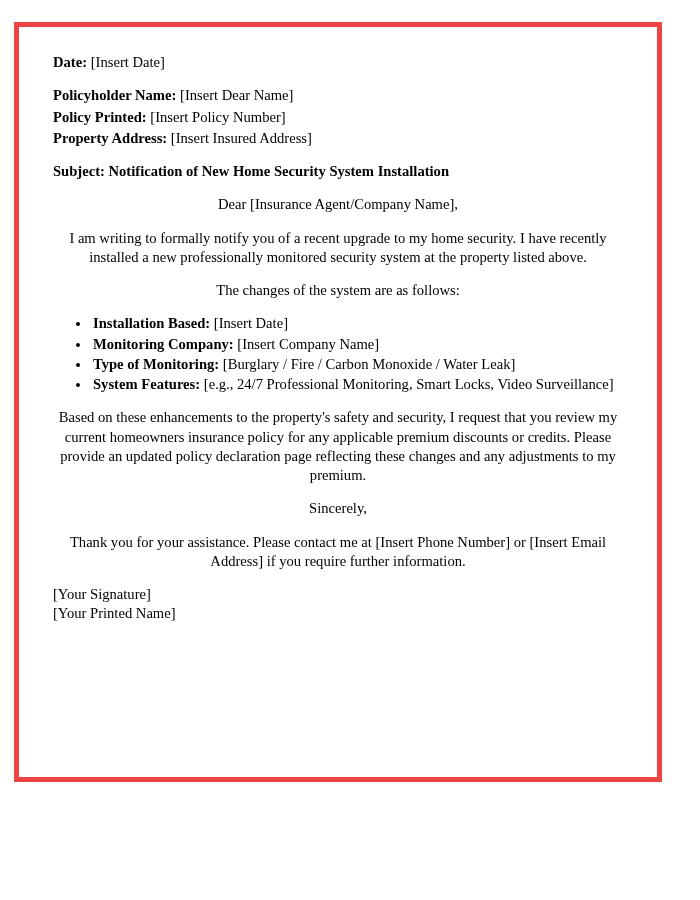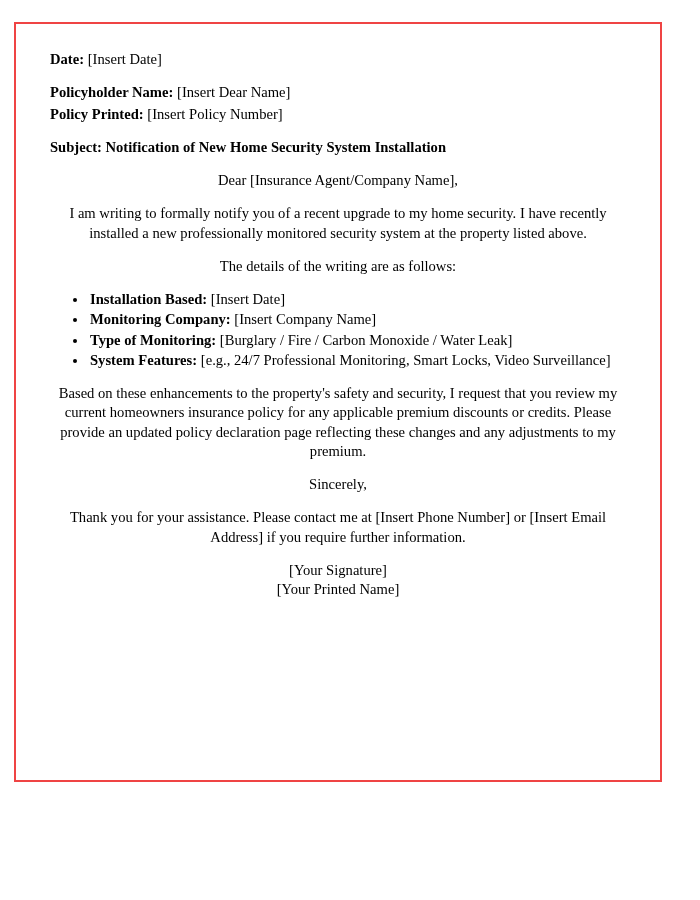--- a/index.html
+++ b/index.html
@@ -18,21 +18,21 @@
     width: 700px;
     height: 900px;
     box-sizing: border-box;
   }
   .letter-frame {
     position: absolute;
     left: 14px;
     top: 22px;
     width: 648px;
     height: 760px;
-    border: 2px solid #ef4444;
+    border: 5px solid #ef4444;
     box-sizing: border-box;
     background: #ffffff;
   }
   .letter-body {
     padding: 26px 34px 0 34px;
     font-size: 14.6px;
     line-height: 1.32;
   }
   .block {
     margin-bottom: 14px;
@@ -54,21 +54,20 @@
   }
   ul.details li {
     margin-bottom: 1px;
     padding-left: 2px;
   }
   .tight {
     margin-bottom: 2px;
   }
   .sig-block {
     margin-top: 5px;
-    text-align: center;
   }
   .sig-line {
     margin-bottom: 0px;
   }
 </style>
 </head>
 <body>
 
 <div class="page">
   <div class="letter-frame">
@@ -81,31 +80,35 @@
 
       <div class="block">
         <div class="line tight">
           <span class="b">Policyholder Name:</span>
           <span>[Insert Dear Name]</span>
         </div>
         <div class="line tight">
           <span class="b">Policy Printed:</span>
           <span>[Insert Policy Number]</span>
         </div>
+        <div class="line tight">
+          <span class="b">Property Address:</span>
+          <span>[Insert Insured Address]</span>
+        </div>
       </div>
 
       <div class="block">
         <span class="b">Subject: Notification of New Home Security System Installation</span>
       </div>
 
       <div class="para">Dear [Insurance Agent/Company Name],</div>
 
       <div class="para">I am writing to formally notify you of a recent upgrade to my home security. I have recently installed a new professionally monitored security system at the property listed above.</div>
 
-      <div class="para">The details of the writing are as follows:</div>
+      <div class="para">The changes of the system are as follows:</div>
 
       <ul class="details">
         <li>
           <span class="b">Installation Based:</span>
           <span>[Insert Date]</span>
         </li>
         <li>
           <span class="b">Monitoring Company:</span>
           <span>[Insert Company Name]</span>
         </li>

